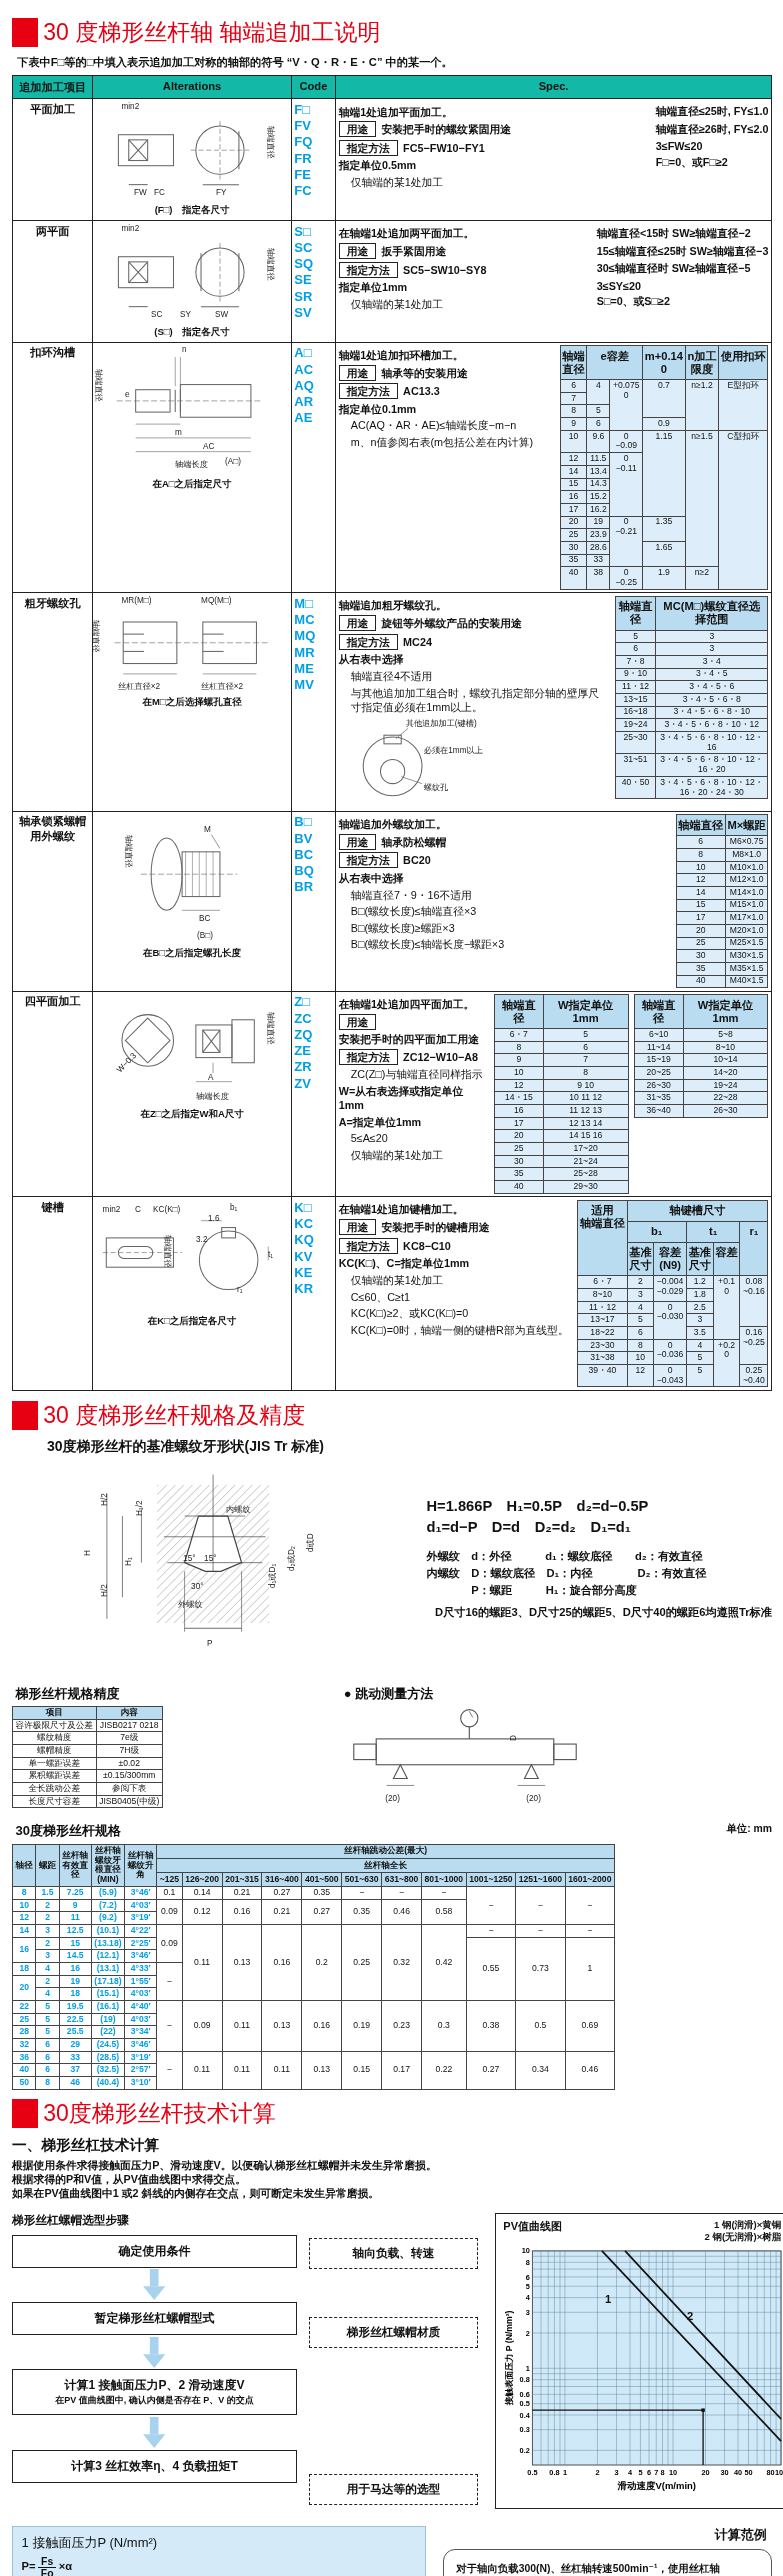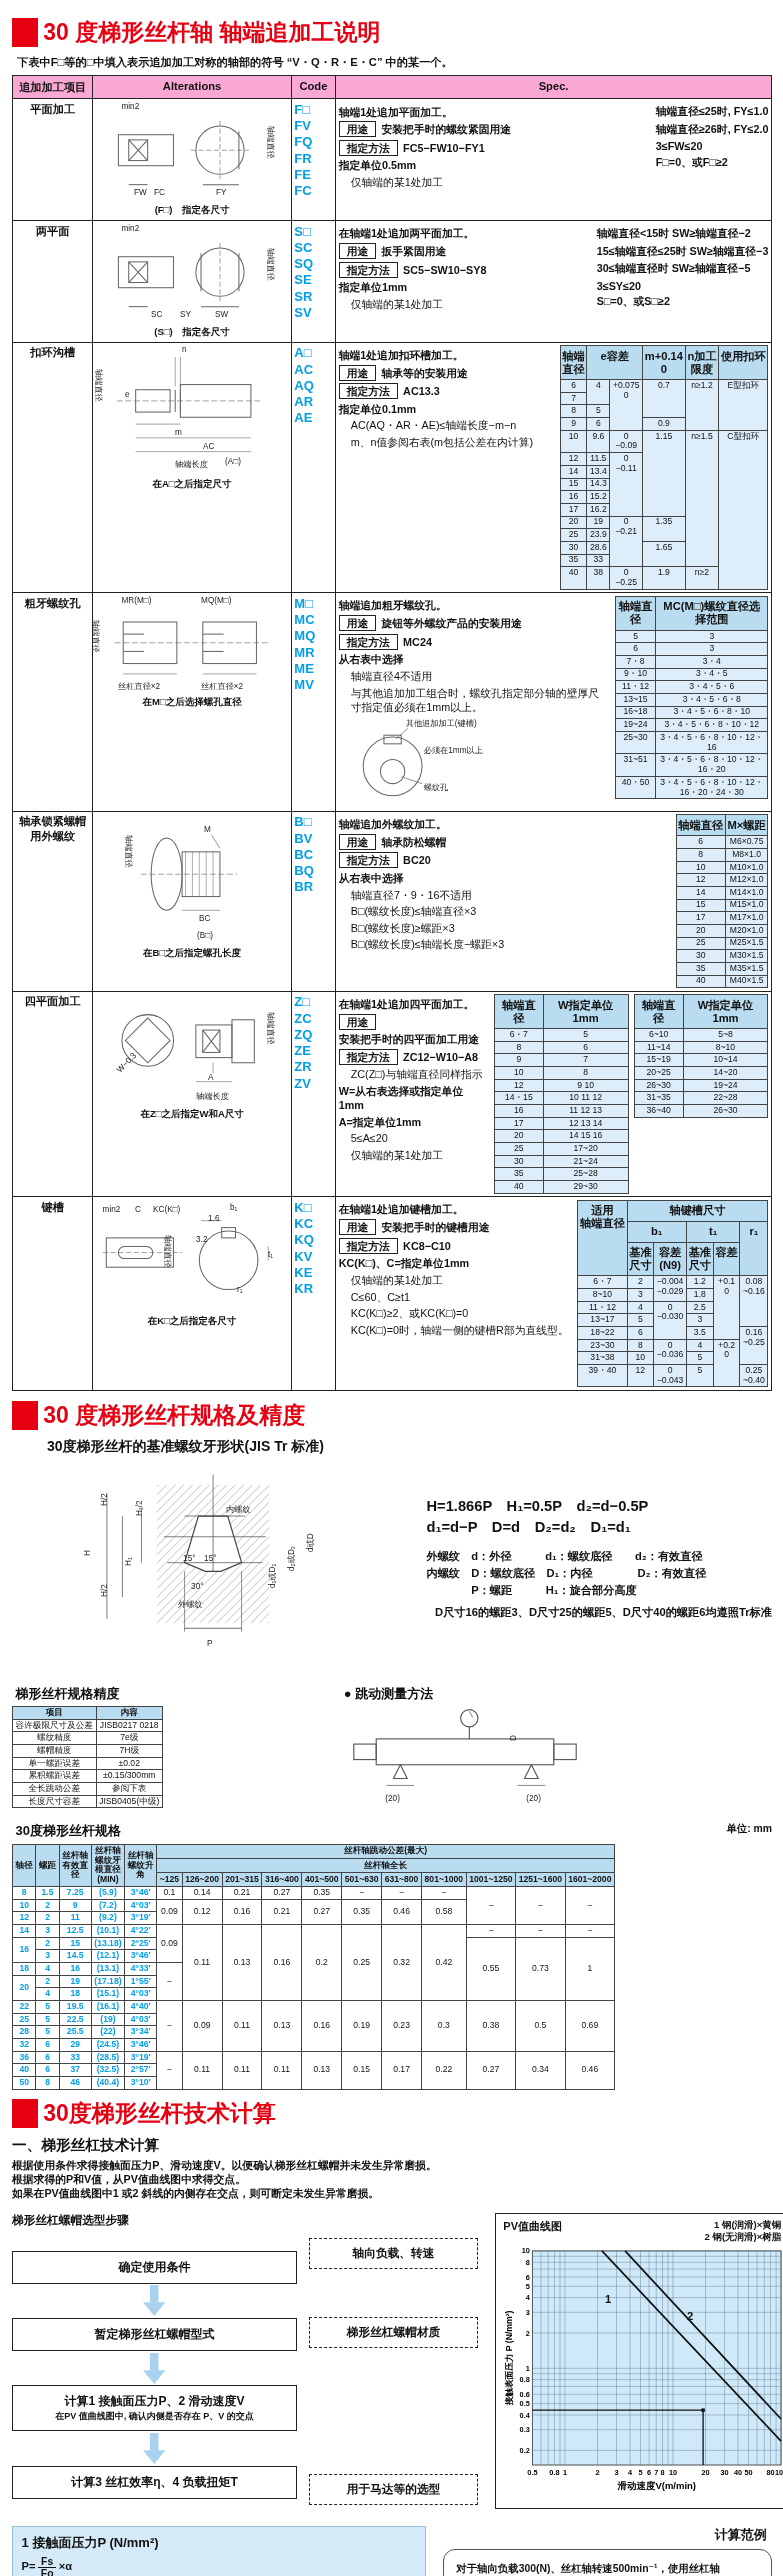--- a/index.html
+++ b/index.html
@@ -1,23 +1,23 @@
 <!DOCTYPE html>
 <html style="font-size:14px"><head>
 <meta charset="utf-8">
 <style>
   html,body{margin:0;padding:0;background:#fff;}
   body{width:784px;font-family:"Liberation Sans","DejaVu Sans",sans-serif;color:#111;font-size:10.4px;}
   .page{width:784px;box-sizing:border-box;padding:8.6px 12px 26px 12px;}
-  .sec-h{display:flex;align-items:center;font-size:23px;font-weight:bold;color:#e60012;margin:8.6px 0 7px 0;text-align:center;}
+  .sec-h{display:flex;align-items:center;font-size:23px;font-weight:normal;color:#e60012;margin:8.6px 0 7px 0;text-align:center;}
   .sec-h .sq{width:26px;height:29px;background:#e60012;margin-right:5.2px;flex:0 0 auto;}
   .intro{font-size:11.2px;font-weight:bold;margin:1.7px 0 5.2px 5.2px;}
   table.main{border-collapse:collapse;width:100%;table-layout:fixed;}
   table.main th,table.main td{border:1.3px solid #222;vertical-align:top;padding:2.6px;}
-  table.main thead th{background:#f9a8d4;font-weight:bold;font-size:11.2px;text-align:center;padding:3.5px 1.7px;}
+  table.main thead th{background:#14b8a6;font-weight:bold;font-size:11.2px;text-align:center;padding:3.5px 1.7px;}
   td.item-name{width:76px;text-align:center;vertical-align:middle;font-size:11.2px;font-weight:bold;}
   td.alt-cell{width:194px;}
   td.code-cell{width:40px;vertical-align:middle;}
   .code{color:#00a0e9;font-weight:bold;font-size:13px;line-height:1.25;}
   .diagram{position:relative;margin:0 auto;}
   .diagram svg{display:block;}
   .dlabel{position:absolute;font-size:8.2px;color:#222;white-space:nowrap;transform-origin:left top;}
   .dcaption{text-align:center;font-size:9.5px;font-weight:bold;margin-top:3.5px;}
   .spec-flex{display:flex;gap:7px;align-items:flex-start;}
   .spec-lines{flex:1 1 auto;min-width:0;}
@@ -37,28 +37,28 @@
   .legend-line{font-size:11.2px;font-weight:bold;margin:2px 0;}
   .tr-note{font-size:11.2px;font-weight:bold;margin:7px 0 0 8.6px;}
   .cap{font-size:13px;font-weight:bold;margin:10.4px 0 3.5px 3.5px;}
   .unit{float:right;font-size:10.4px;font-weight:bold;}
   .two-col{display:flex;gap:17.3px;align-items:flex-start;}
   .frac{display:inline-block;vertical-align:middle;text-align:center;margin:0 2.6px;font-size:10.4px;}
   .frac .n{display:block;border-bottom:1px solid #111;padding:0 2.6px;}
   .frac .d{display:block;padding:0 2.6px;}
   .eq{font-size:11.2px;font-weight:bold;margin:3.5px 0;}
   .fbox{background:#d4eaf8;border:0.9px solid #9bbfd6;padding:7px 8.6px;margin:8.6px 0;}
-  .fbox .ft{font-size:13px;font-weight:bold;margin-bottom:1.7px;}
+  .fbox .ft{font-size:13px;font-weight:normal;margin-bottom:1.7px;}
   .fbox .fl{font-size:10px;margin:1.7px 0;}
   .exbox{border:1.3px solid #555;border-radius:12px;padding:8.6px 12px;margin:5.2px 0 12px 0;background:#fff;}
   .exbox .xl{font-size:10.4px;margin:2.6px 0;font-weight:bold;}
   .exlabel{text-align:right;font-size:13px;font-weight:bold;margin:8.6px 5.2px 1.7px 0;}
   .flow{display:flex;}
   .flow-gutter{width:55px;position:relative;}
-  .flow-main{width:285px;margin-top:16px;}
+  .flow-main{width:285px;}
   .flow-side{width:181px;padding-top:3.5px;}
   .fl-box{border:1.3px solid #222;background:#fff;text-align:center;font-size:12px;font-weight:bold;padding:7px 3.5px;}
   .fl-box .small{font-size:9px;font-weight:bold;}
   .arrow{width:22.4px;margin:1.7px auto;display:block;}
   .dash-box{border:1.3px dashed #222;text-align:center;font-size:11.7px;font-weight:bold;padding:7px 3.5px;margin-bottom:0;}
   .ng{position:absolute;left:0;top:129px;font-size:14px;font-weight:bold;}
   .chartbox{border:0.9px solid #222;background:#fff;padding:5.2px 3.5px 3.5px 7px;width:304px;box-sizing:border-box;}
   .chart-title{font-size:11px;font-weight:bold;}
   .chart-legend{font-size:9.5px;font-weight:bold;text-align:right;margin-right:7px;line-height:1.3;}
   .mini-diagram{position:relative;flex:0 0 auto;}

